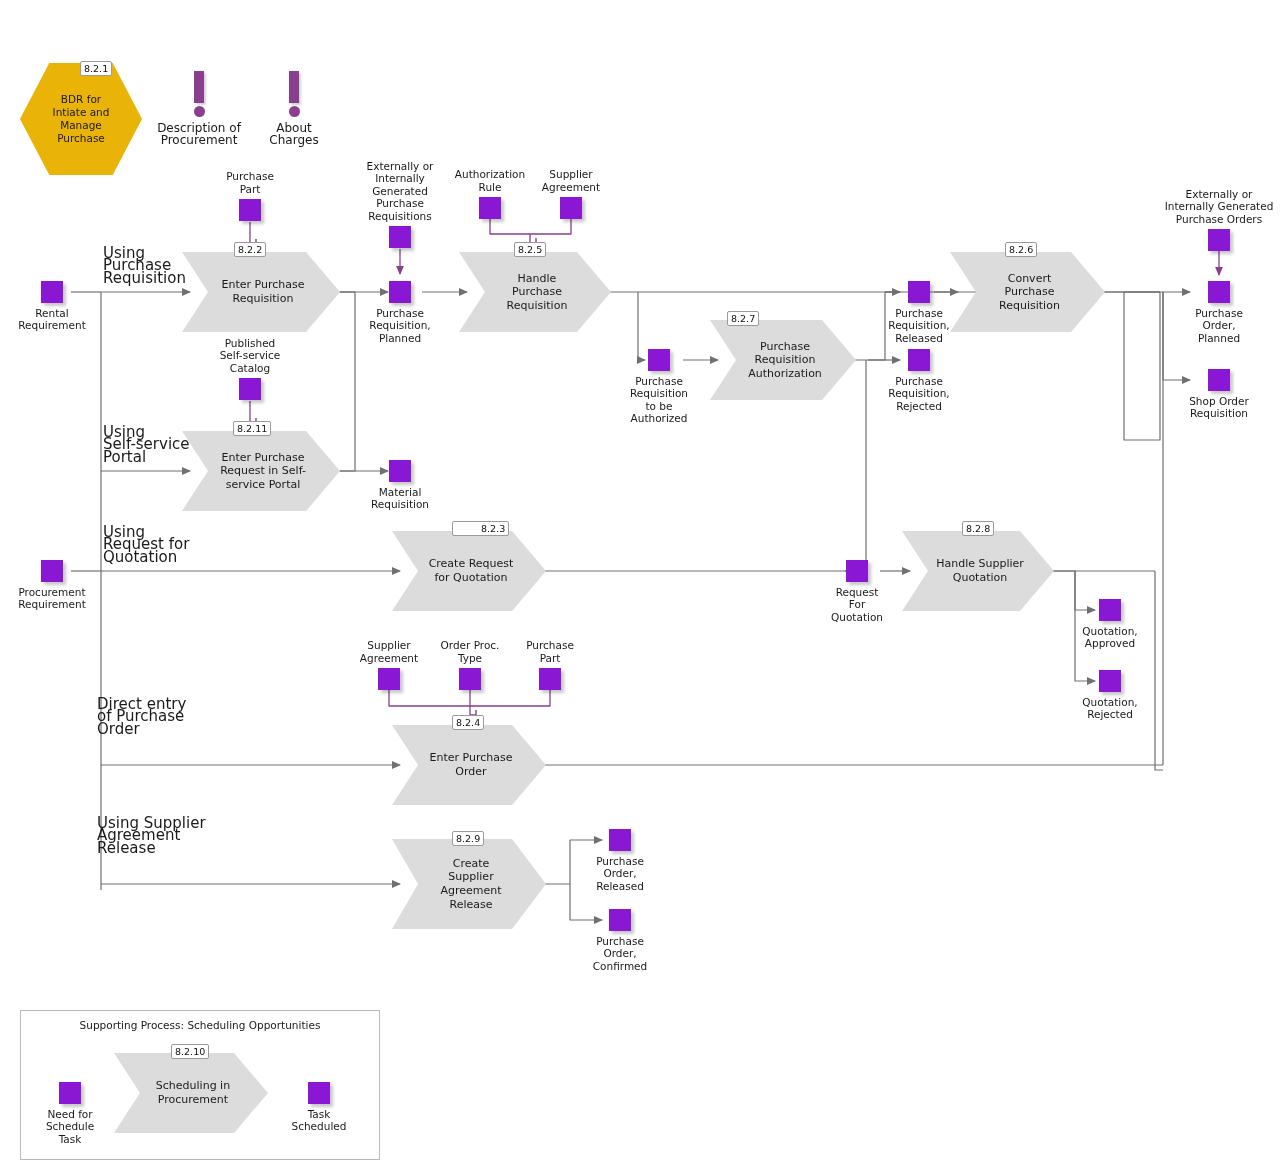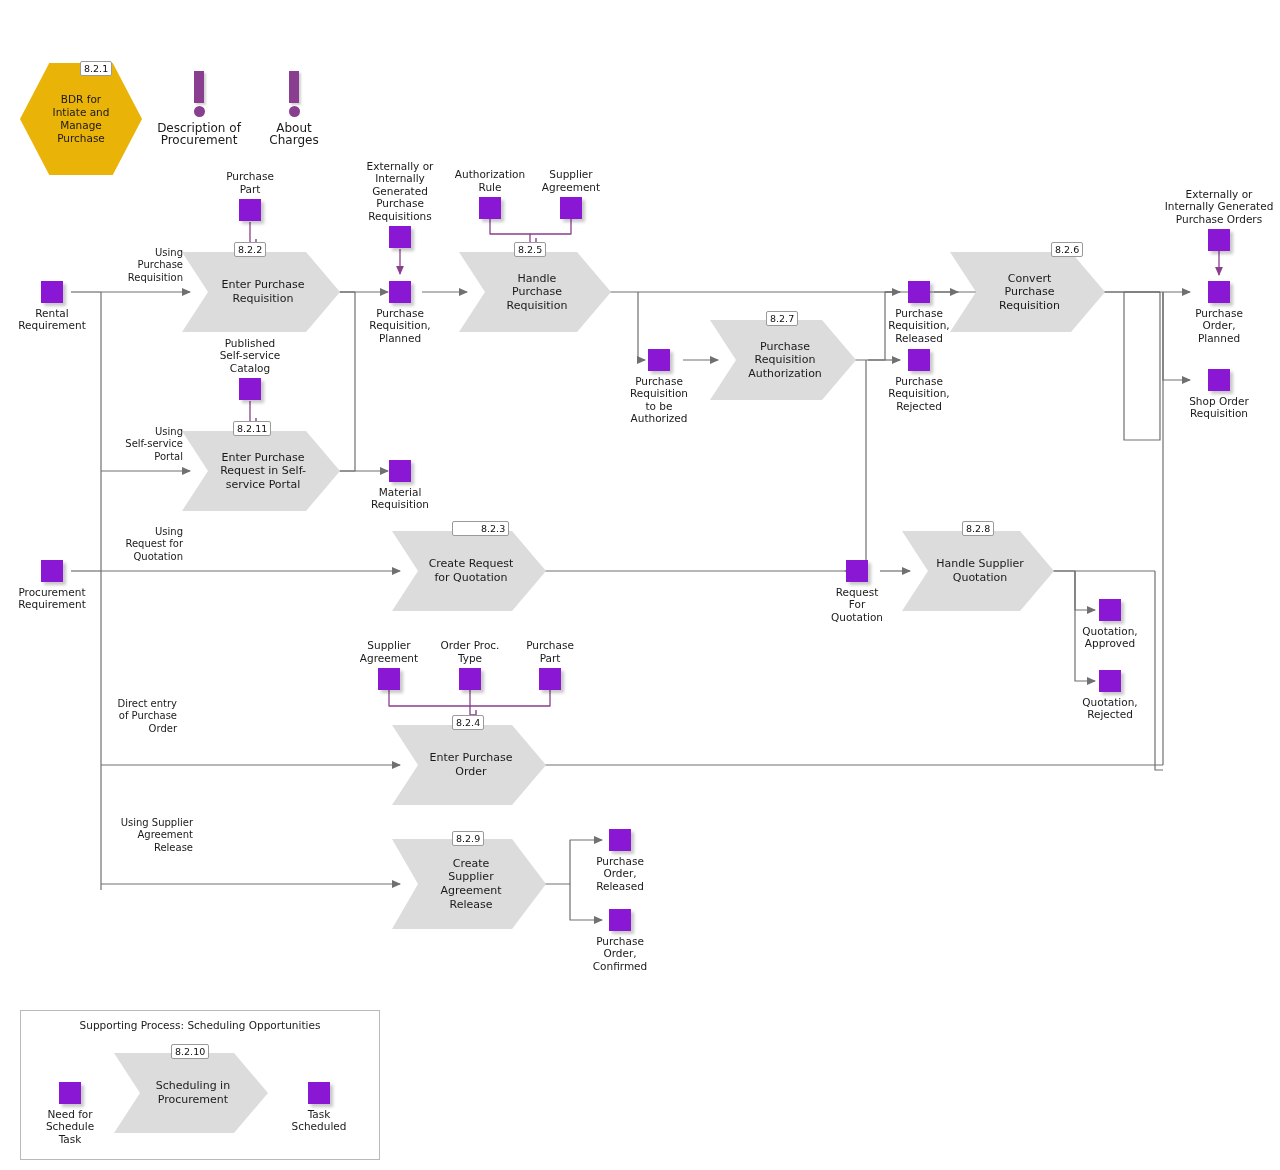--- a/index.html
+++ b/index.html
@@ -70,21 +70,21 @@
   
   .excl{position:absolute;width:46px;text-align:center;}
   .excl .bar{width:10px;height:32px;background:#8a3e8f;margin:0 auto;
              box-shadow:2px 2px 2px rgba(0,0,0,.18);}
   .excl .dot{width:11px;height:11px;border-radius:50%;background:#8a3e8f;margin:3px auto 0;}
   .excl .cap{margin-top:5px;font-size:12px;line-height:12.4px;color:#1a1a1a;white-space:pre;
              font-family:"DejaVu Sans",sans-serif;}
 
   
   .branch-lbl{
-    position:absolute;text-align:right;font-size:10px;line-height:12.4px;color:#1a1a1a;
+    position:absolute;text-align:left;font-size:15px;line-height:12.4px;color:#1a1a1a;
     white-space:pre;font-family:"DejaVu Sans",sans-serif;
   }
 
   
   .support-box{
     position:absolute;border:1px solid #b9b9b9;background:#ffffff;
   }
   .support-title{
     position:absolute;left:50%;transform:translateX(-50%);
     font-size:10.5px;color:#1a1a1a;white-space:nowrap;
@@ -235,28 +235,28 @@
 Purchase
 Requisition</span>
   </div>
   <div class="chev-id" style="left:514px;top:242px;">8.2.5</div>
 
   <div class="chev" style="left:710px;top:320px;width:146px;height:80px;">
     <span class="lbl">Purchase
 Requisition
 Authorization</span>
   </div>
-  <div class="chev-id" style="left:766px;top:311px;">8.2.7</div>
+  <div class="chev-id" style="left:727px;top:311px;">8.2.7</div>
 
   <div class="chev" style="left:950px;top:252px;width:155px;height:80px;">
     <span class="lbl">Convert
 Purchase
 Requisition</span>
   </div>
-  <div class="chev-id" style="left:1005px;top:242px;margin-left:46px;">8.2.6</div>
+  <div class="chev-id" style="left:1005px;top:242px;">8.2.6</div>
 
   <div class="chev" style="left:392px;top:531px;width:154px;height:80px;">
     <span class="lbl">Create Request
 for Quotation</span>
   </div>
   <div class="chev-id" style="left:452px;top:521px;padding-left:28px;">8.2.3</div>
 
   <div class="chev" style="left:902px;top:531px;width:152px;height:80px;">
     <span class="lbl">Handle Supplier
 Quotation</span>

